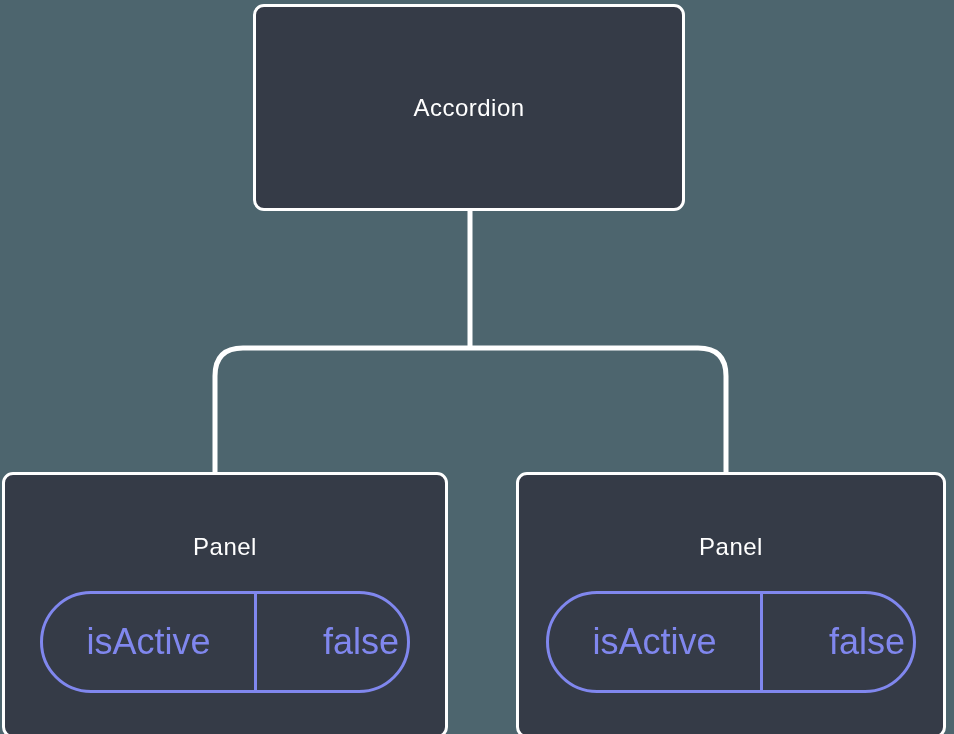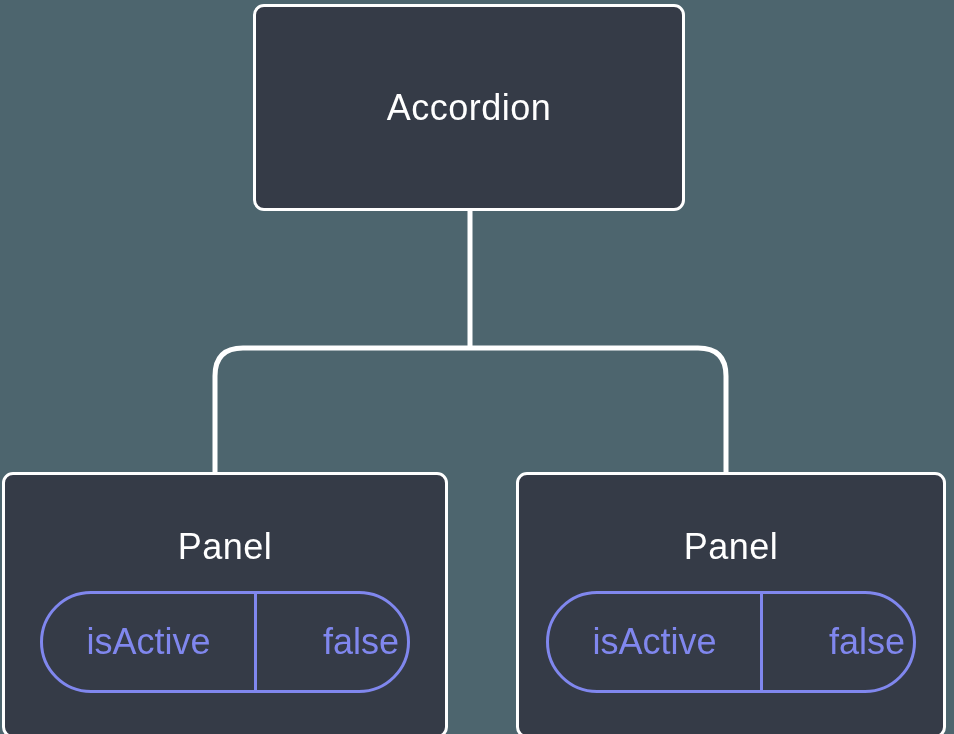--- a/index.html
+++ b/index.html
@@ -41,21 +41,21 @@
     flex-direction: column;
     align-items: center;
   }
   .node-root{
     left:253px; top:4px;
     width:432px; height:207px;
     justify-content:center;
   }
   .node-label{
     color: var(--text);
-    font-size: 36px;
+    font-size: 24px;
     font-weight: 500;
     letter-spacing: 0.5px;
     line-height: 1;
   }
   .node-panel{
     top:472px;
     height:266px;
     padding-top:46px;
   }
   .node-panel-left{ left:2px;  width:446px; }

